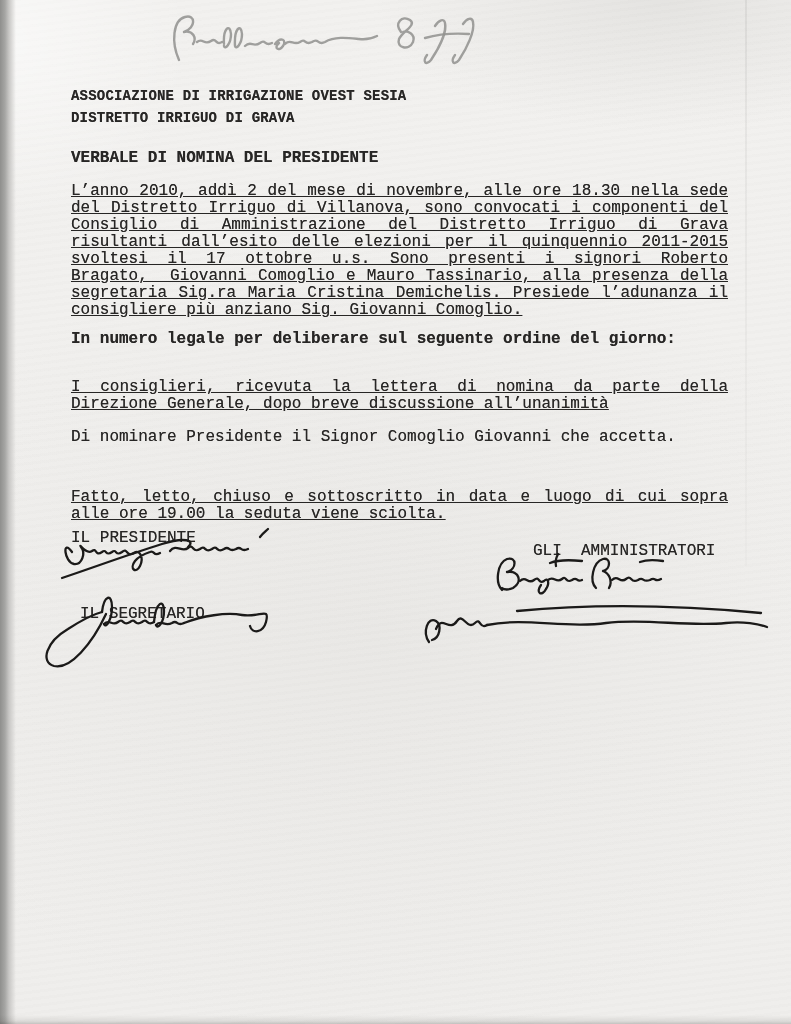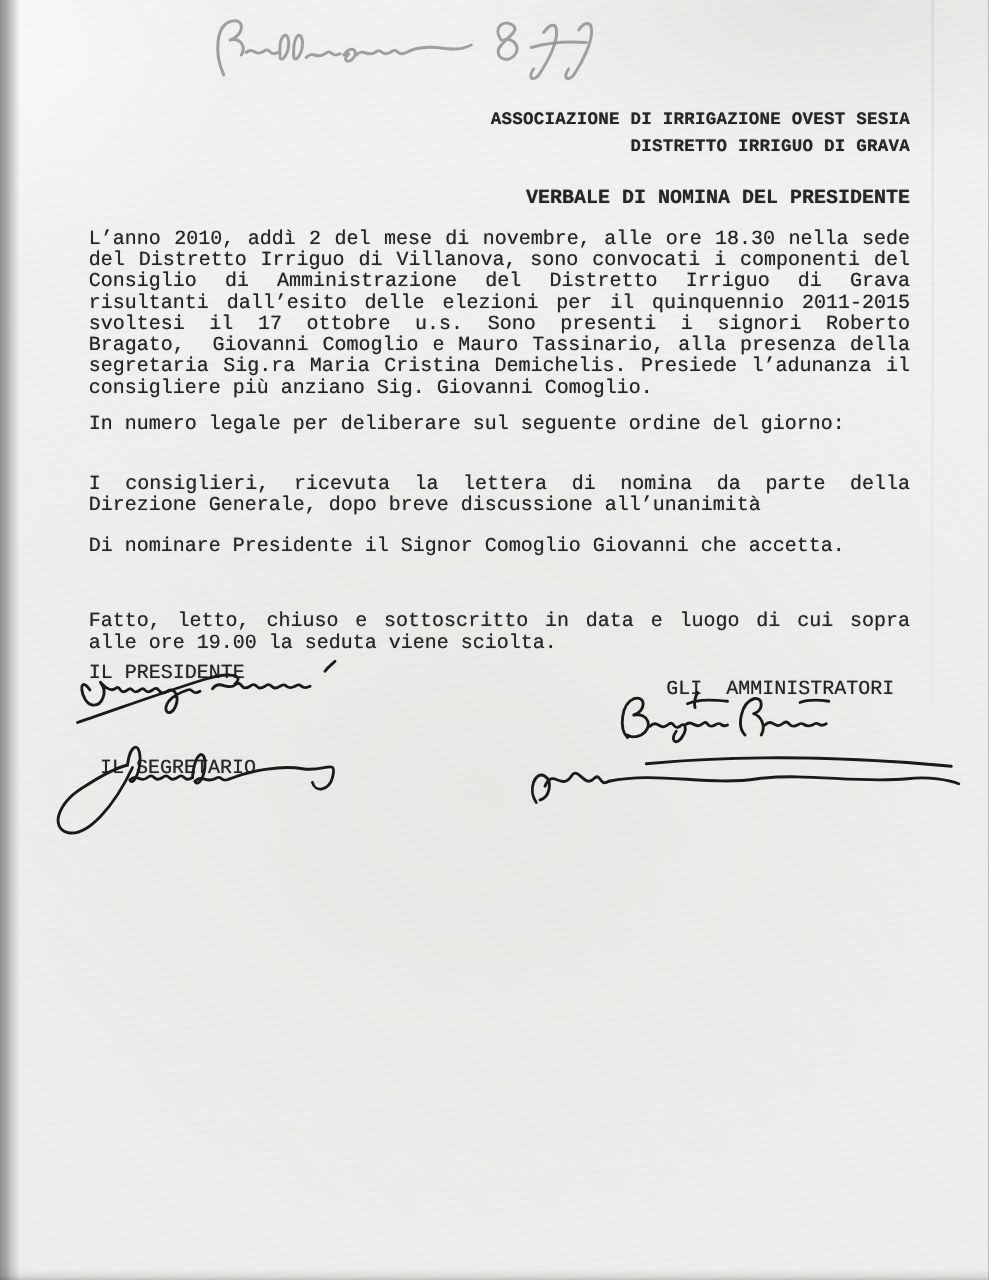--- a/index.html
+++ b/index.html
@@ -22,27 +22,27 @@
     position:absolute; left:0; bottom:0; width:791px; height:9px;
     background:linear-gradient(to bottom, rgba(70,68,62,0) 0, rgba(70,68,62,0.10) 6px, rgba(40,38,34,0.22) 9px);
   }
   .fold-line {
     position:absolute; left:745px; top:0; width:2px; height:566px;
     background:linear-gradient(to bottom, rgba(0,0,0,0.06), rgba(0,0,0,0.015));
   }
   .t { position:absolute; font-size:16px; line-height:17px;
        text-shadow:0 0 0.6px rgba(45,42,40,0.7); margin:0; }
   .col { left:71px; width:657px; }
-  .just { text-align:justify; }
-  .ctr { text-align:right; }
+  .just { text-align:justify;text-decoration:underline; }
+  .ctr { text-align:left; }
   .bold { font-weight:bold; }
   .org-header { top:85px; line-height:22px; font-size:14px; font-weight:bold; letter-spacing:0.2px; }
   .doc-title { top:150px; }
   .p1 { top:183px; }
-  .p2 { top:331px; }
+  .p2 { top:331px;font-weight:bold; }
   .h-nomina { top:362px; }
   .p3 { top:379px; }
   .h-deliberano { top:412px; }
   .p4 { top:429px; }
   .p5 { top:461px;margin-top:28px; }
   .president-label { top:530px; left:71px; z-index:4;text-align:right; }
   .administrators-label { top:543px; left:533px; white-space:pre; z-index:4; }
   .secretary-label { top:606px; left:80px; z-index:4; }
   .sig, .pencil-note { position:absolute; z-index:5; }
   .sig path, .pencil-note path { fill:none; stroke-linecap:round; stroke-linejoin:round; }

